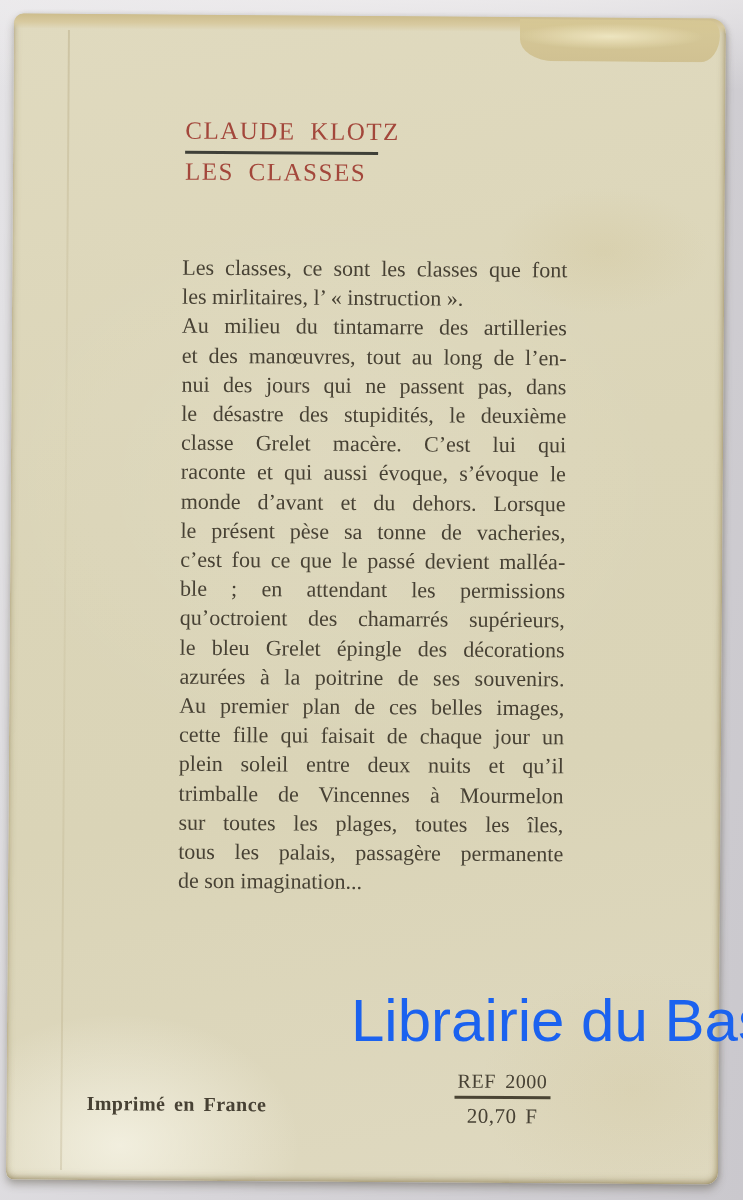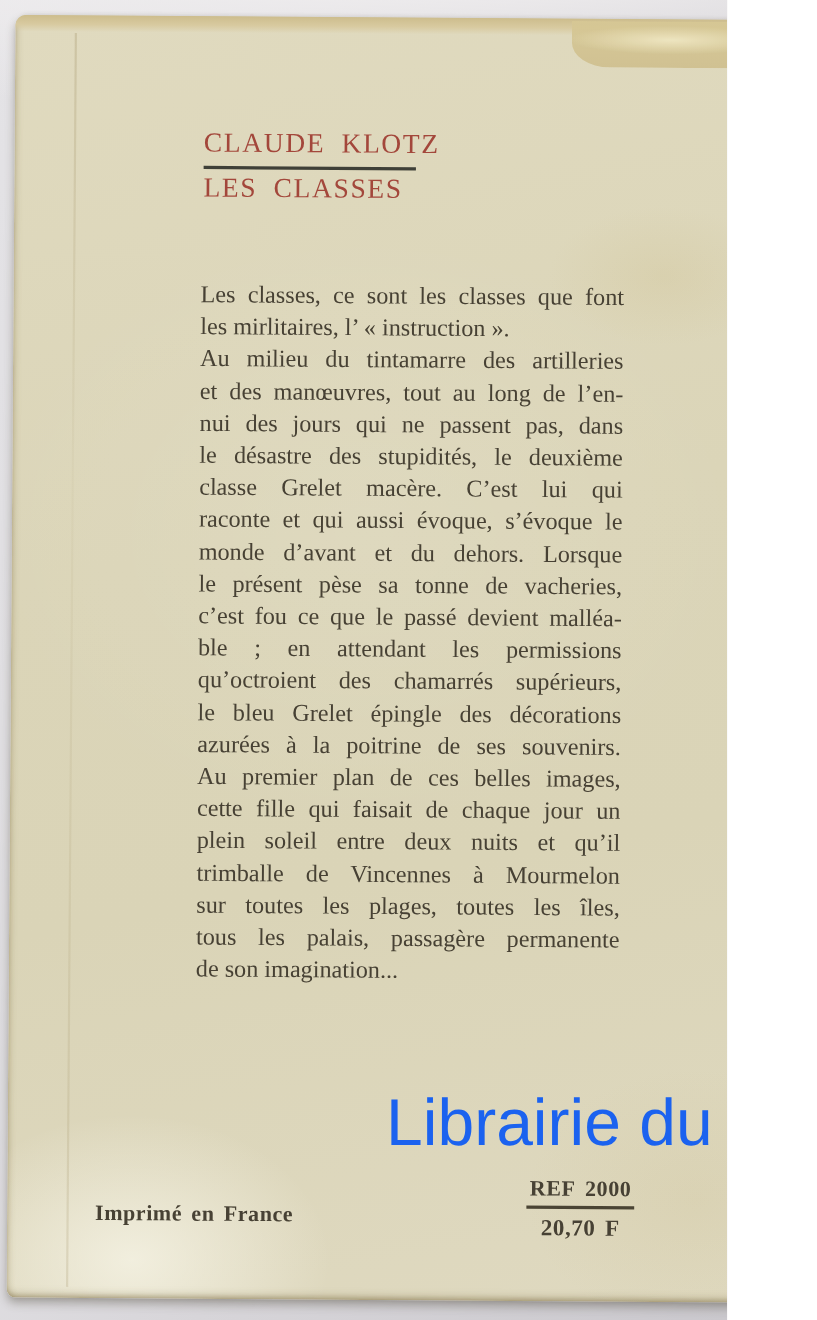--- a/index.html
+++ b/index.html
@@ -3,21 +3,21 @@
 <meta charset="utf-8">
 <style>
   html,body{margin:0;padding:0;}
   body{
     width:743px;height:1200px;
     font-family:"Liberation Serif",serif;
     overflow:hidden;
   }
   
   .photo{
-    position:relative;width:661px;height:1200px;overflow:hidden;
+    position:relative;width:743px;height:1200px;overflow:hidden;
     background:
       radial-gradient(1400px 170px at 55% -30px, #f2f0f1, rgba(242,240,241,0) 75%),
       linear-gradient(100deg,#e4e3e6 0%,#d7d5d9 45%,#cac8cd 100%);
   }
   
   .book{
     position:absolute;left:10px;top:16px;width:712px;height:1166px;
     transform:rotate(.4deg);
     border-radius:10px 16px 12px 8px;
     background:
@@ -72,21 +72,21 @@
   .blurb .line{text-align:justify;text-align-last:justify;}
   .blurb .line.last{text-align-last:left;}
   
   .imprint{
     position:absolute;left:80px;top:1078px;
     font-size:20px;font-weight:bold;color:var(--ink);
     letter-spacing:.5px;word-spacing:3px;white-space:nowrap;
   }
   .refblock{
     position:absolute;left:448px;top:1053px;text-align:center;
-    color:var(--ink);font-weight:bold;margin-left:24px;
+    color:var(--ink);font-weight:normal;
   }
   .ref{font-size:20px;letter-spacing:.5px;word-spacing:4px;padding:0 3px 3px;border-bottom:3px solid #4a4434;white-space:nowrap;}
   .price{font-size:21px;margin-top:5px;letter-spacing:.5px;word-spacing:3px;white-space:nowrap;}
   
   .watermark{
     position:absolute;left:351px;top:998px;
     font-family:"Liberation Sans",sans-serif;
     font-size:60px;line-height:46px;color:var(--wm);
     white-space:nowrap;
   }

